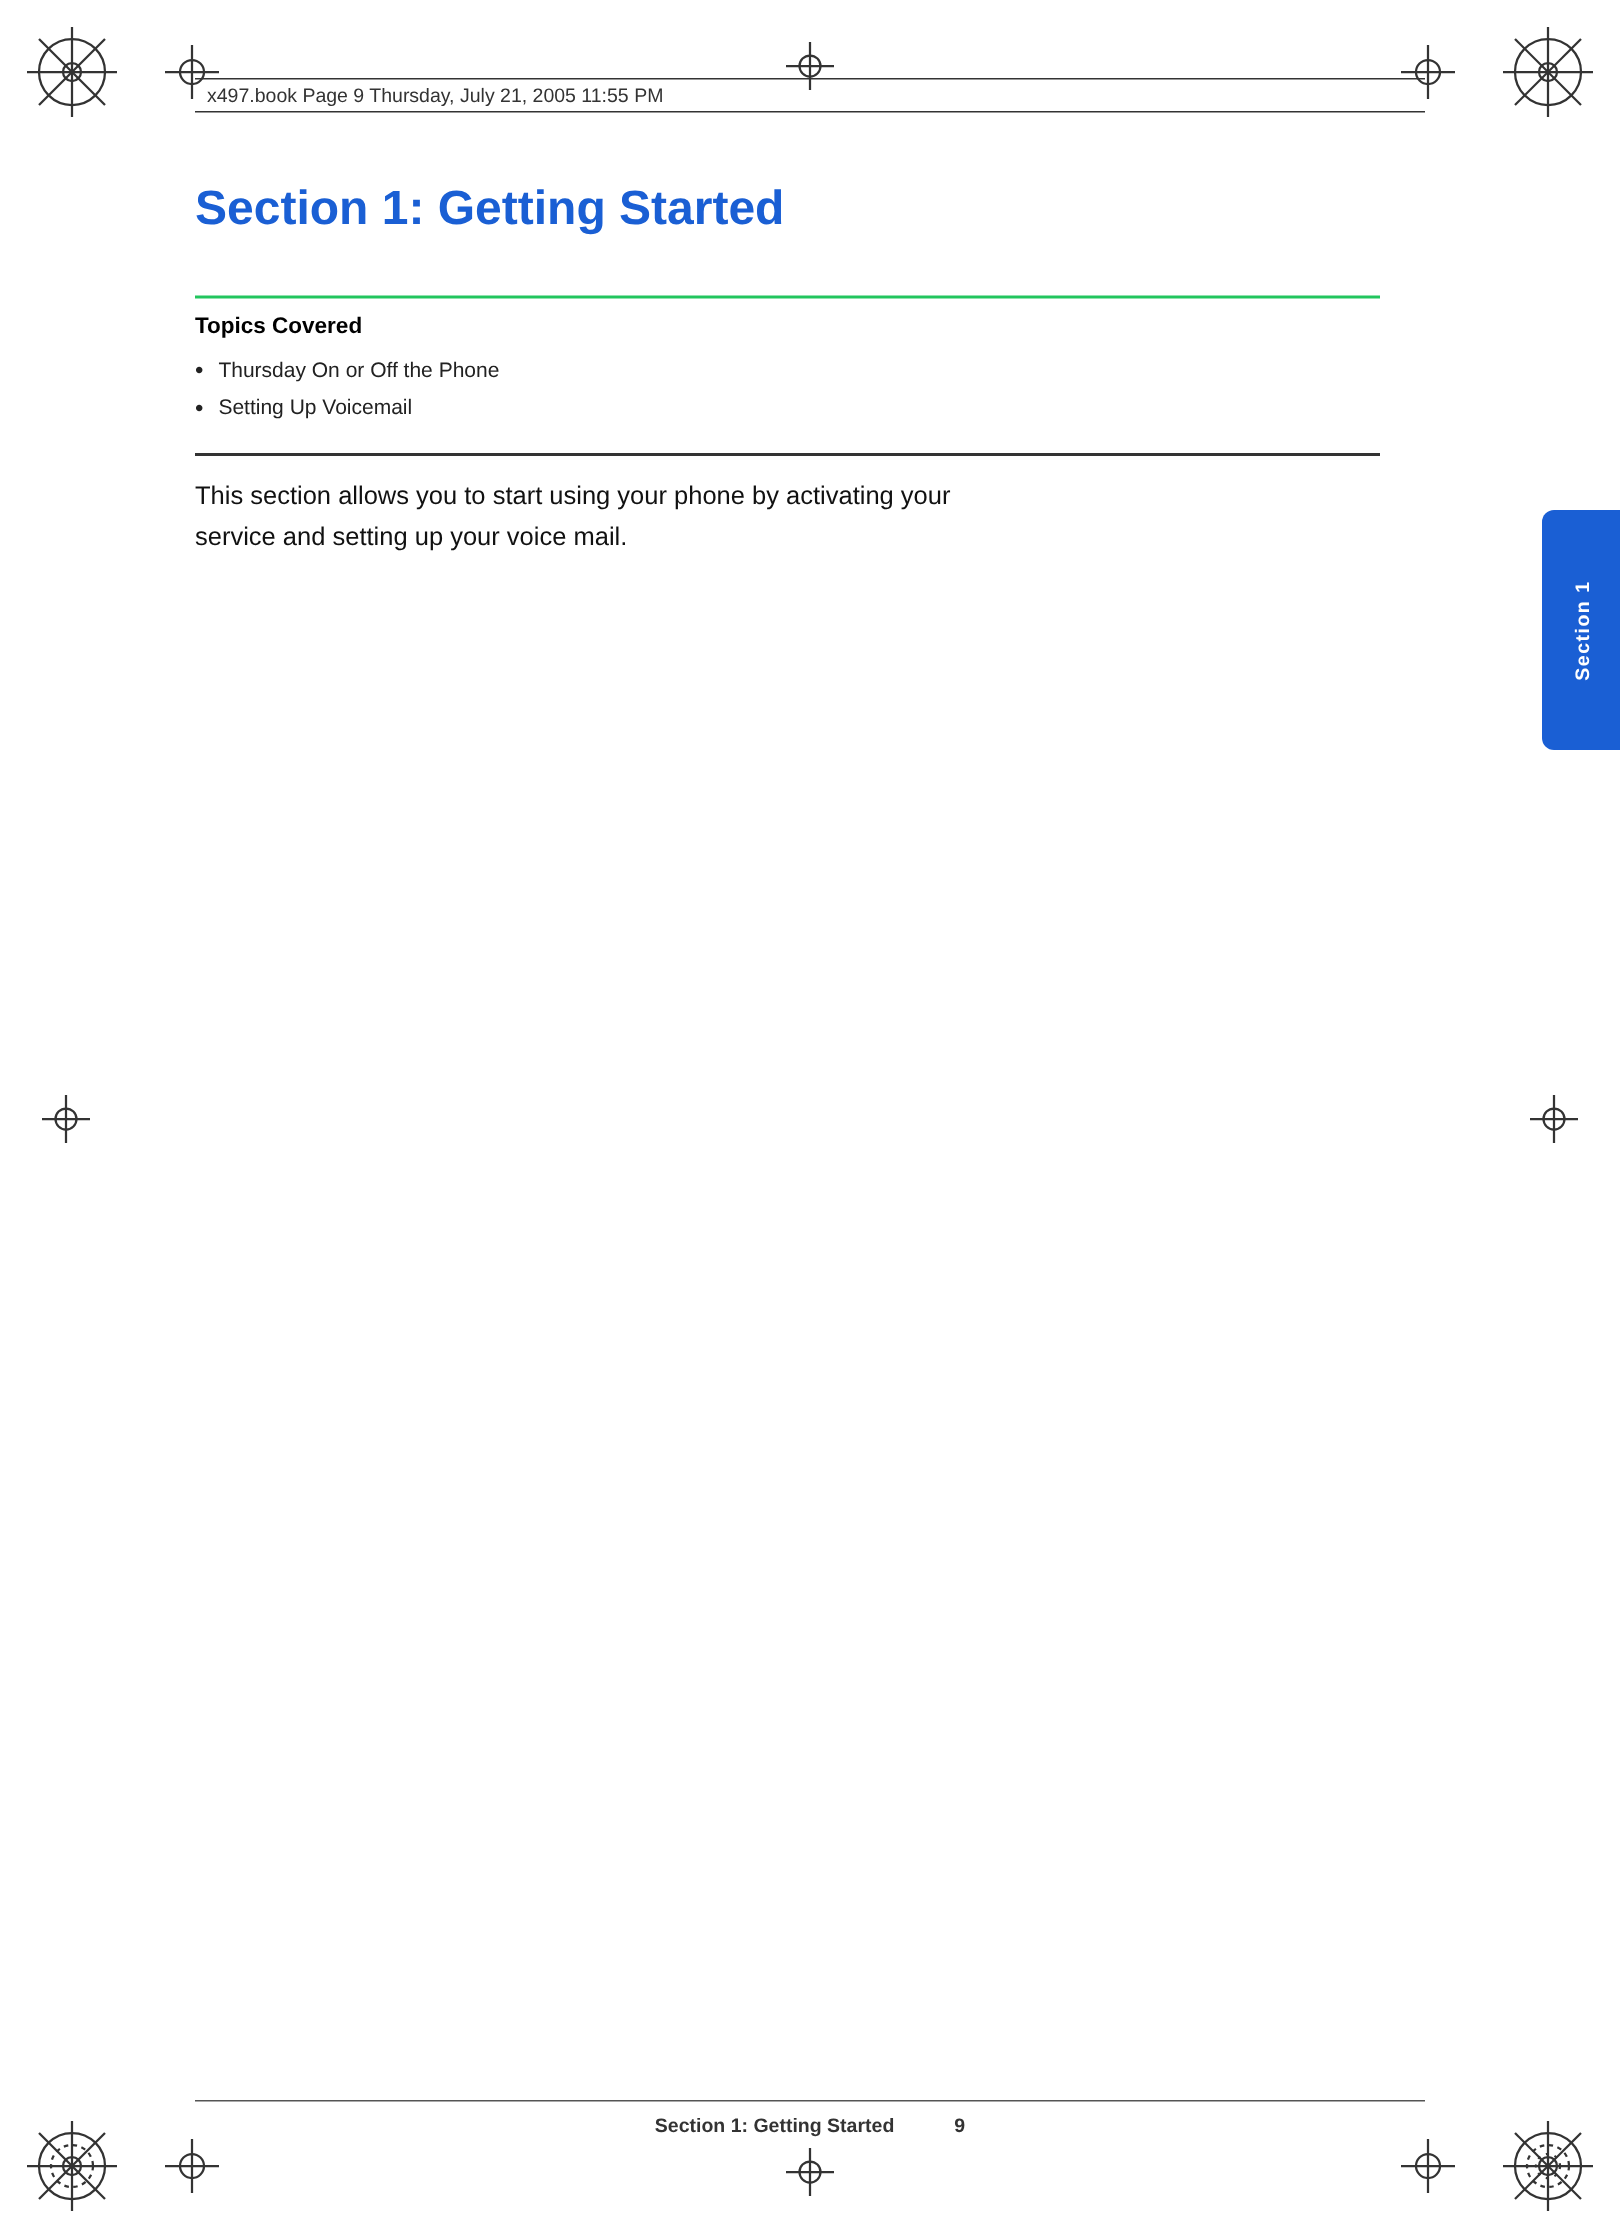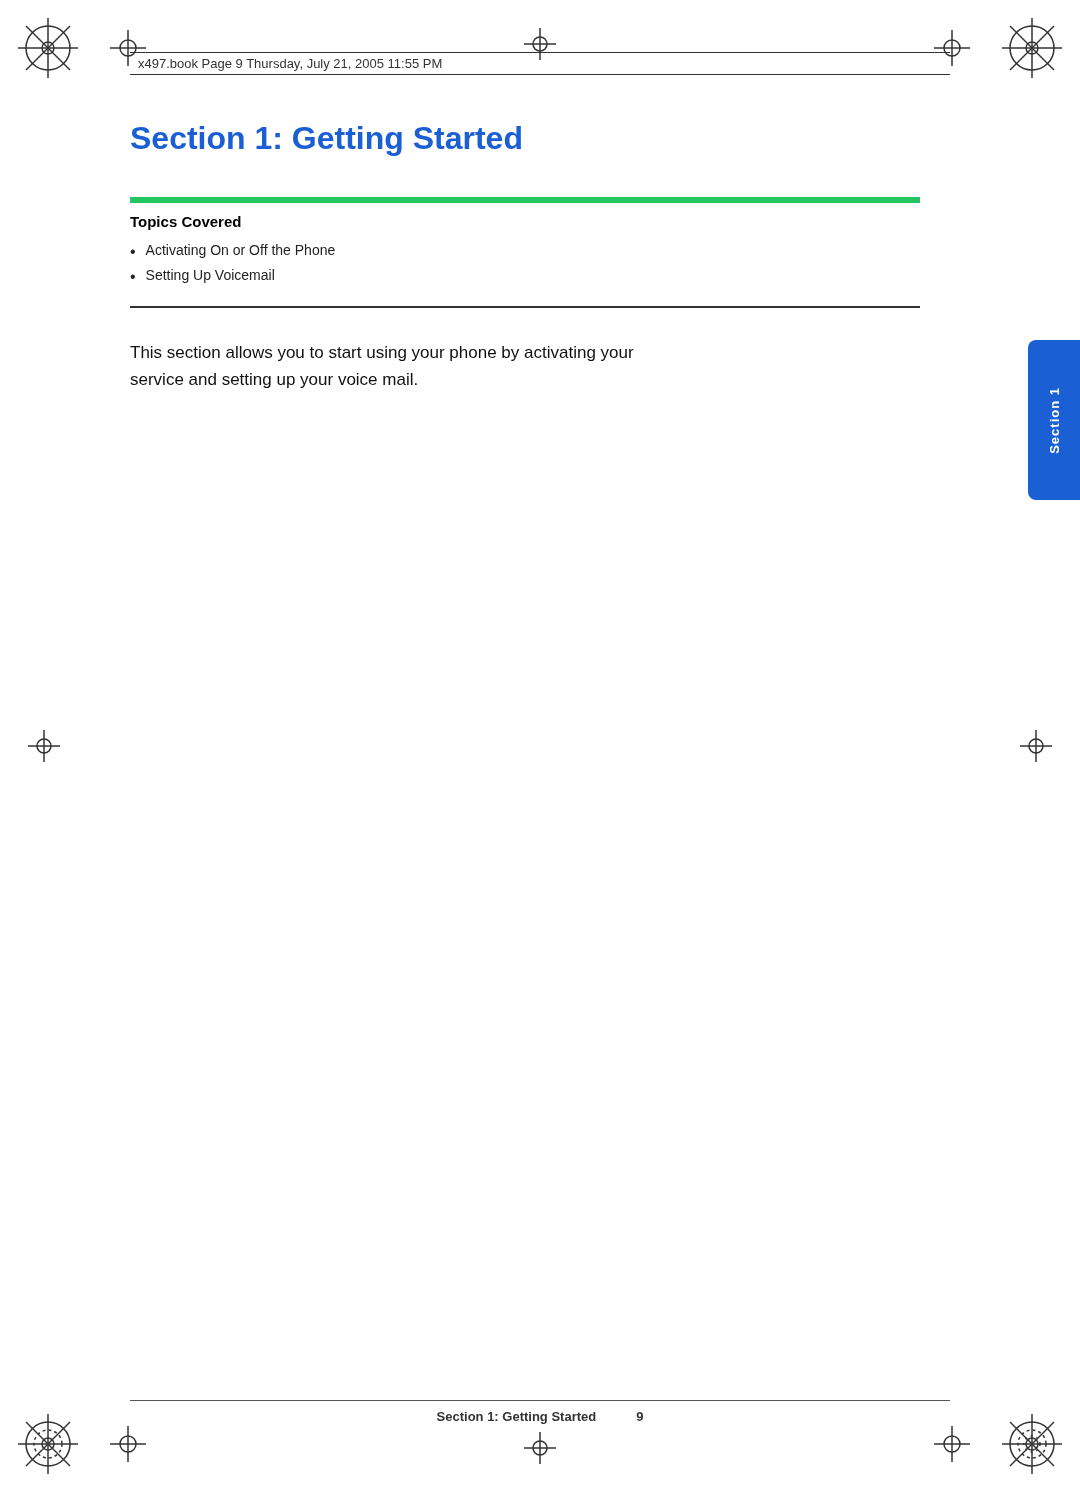--- a/index.html
+++ b/index.html
@@ -80,24 +80,24 @@
     .section-title {
       font-family: Arial, Helvetica, sans-serif;
       font-size: 32px;
       font-weight: bold;
       color: #1a5fd4;
       margin-bottom: 40px;
     }
 
     
     .topics-box {
-      border-top: 6px solid #22c55e;
+      border-top: 2px solid #22c55e;
       border-bottom: 2px solid #333;
       padding: 10px 0 14px 0;
-      margin-bottom: 32px;
+      margin-bottom: 14px;
     }
 
     .topics-title {
       font-family: Arial, Helvetica, sans-serif;
       font-size: 15px;
       font-weight: bold;
       color: #000;
       margin-bottom: 12px;
     }
 
@@ -316,21 +316,21 @@
 </div>
 
 <div class="content">
 
   <h1 class="section-title">Section 1: Getting Started</h1>
 
   <div class="topics-box">
     <div class="topics-title">Topics Covered</div>
     <ul class="topics-list">
       <li>
-        <span>Activating On or Off the Phone</span>
+        <span>Thursday On or Off the Phone</span>
       </li>
       <li>
         <span>Setting Up Voicemail</span>
       </li>
     </ul>
   </div>
 
   <p class="body-text">This section allows you to start using your phone by activating your service and setting up your voice mail.</p>
 </div>
 

